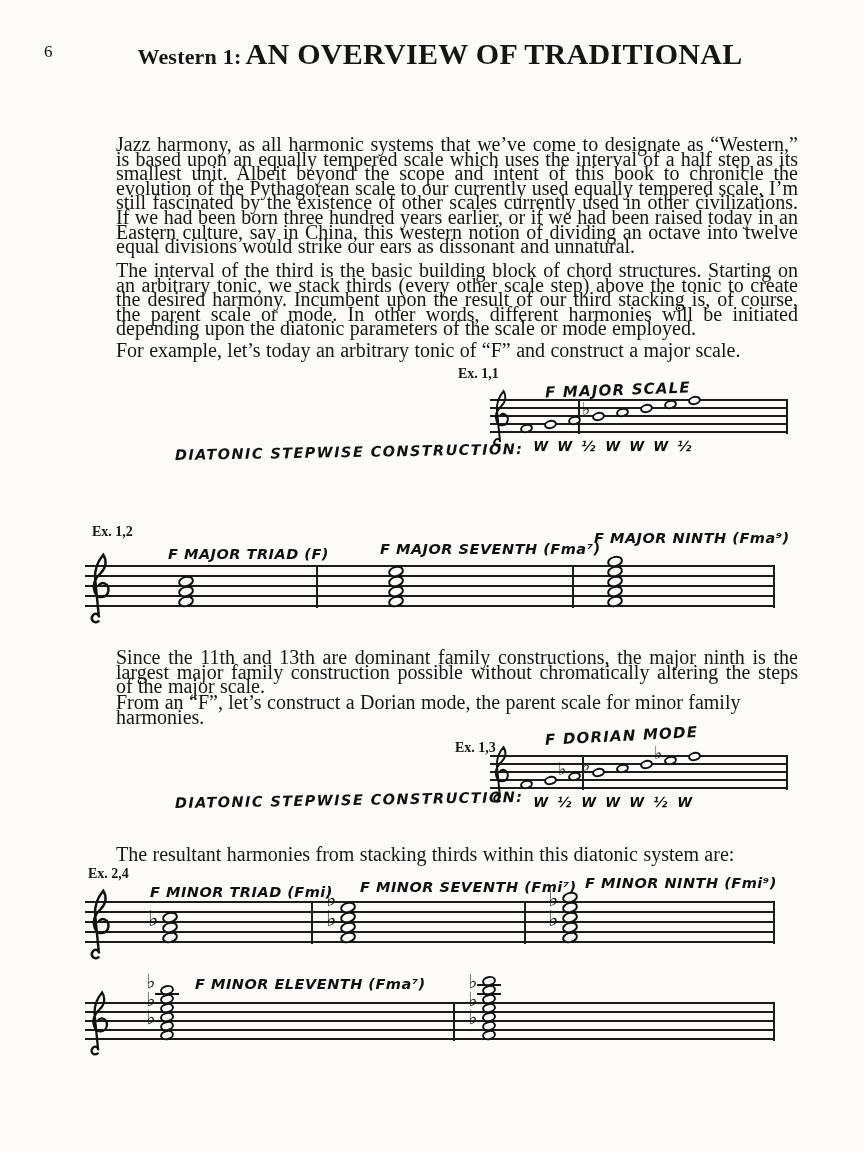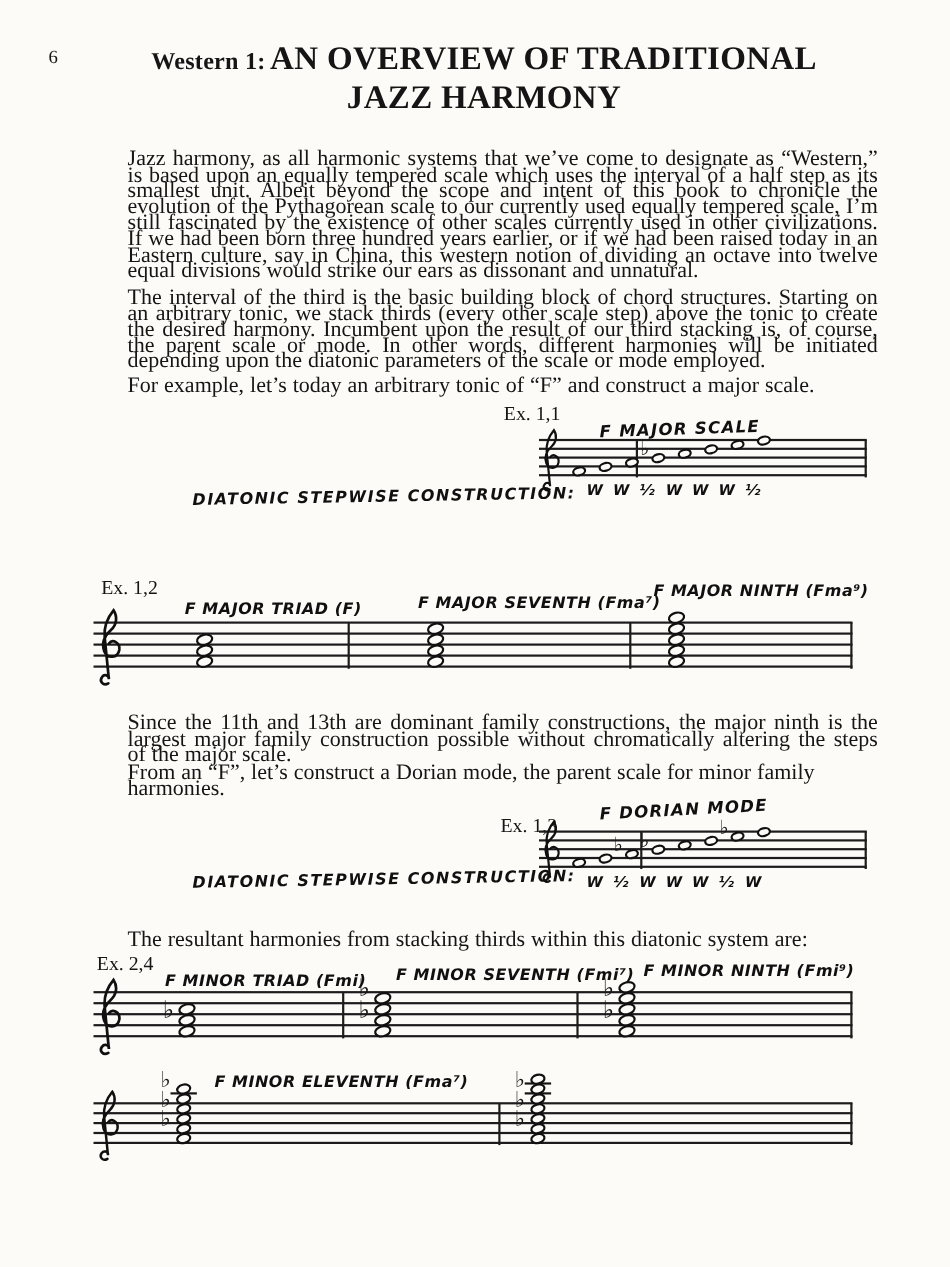--- a/index.html
+++ b/index.html
@@ -11,21 +11,21 @@
   .page-num{position:absolute;left:44px;top:42px;font-size:17px;}
   .title{position:absolute;left:90px;top:38px;width:700px;text-align:center;font-weight:bold;line-height:1.05;}
   .title .chap{font-size:22px;letter-spacing:0.2px;}
   .title .big{font-size:30px;letter-spacing:0.3px;}
   .title .t2{margin-top:3px;}
   p.body{
     position:absolute;left:100px;width:682px;margin:16px;
     font-size:20px;line-height:14.6px;text-align:justify;word-spacing:0.4px;
   }
   p.body.single{text-align:left;}
-  .exlabel{position:absolute;font-weight:normal;font-size:18px;white-space:nowrap;}
+  .exlabel{position:absolute;font-weight:bold;font-size:14px;white-space:nowrap;}
   .hw{font-family:"DejaVu Sans", sans-serif;font-weight:bold;font-style:italic;color:#101010;}
   .scale-title{position:absolute;font-size:15px;letter-spacing:1.2px;white-space:nowrap;}
   .construction{position:absolute;font-size:14.5px;letter-spacing:1.4px;white-space:nowrap;}
   .chord-label{position:absolute;font-size:14.5px;letter-spacing:0.5px;white-space:nowrap;}
   .staff{position:absolute;}
   .sline{position:absolute;left:0;right:0;height:1.5px;background:#1c1c1c;z-index:0;}
   .sbar{position:absolute;top:0;width:2px;background:#1c1c1c;z-index:1;}
   .nh{
     position:absolute;box-sizing:border-box;border:2.4px solid #101010;border-radius:50%;
     background:#fcfbf8;transform:rotate(-14deg);z-index:2;
@@ -38,21 +38,20 @@
 </style>
 </head>
 <body>
 
 <div class="page">
 
   <div class="page-num">6</div>
 
   <div class="title">
     <div class="t1"><span class="chap">Western 1:</span> <span class="big">AN OVERVIEW OF TRADITIONAL</span></div>
-    <div class="t2 big">JAZZ HARMONY</div>
   </div>
 
   <p class="body" style="top:121px">Jazz harmony, as all harmonic systems that we’ve come to designate as “Western,” is based upon an equally tempered scale which uses the interval of a half step as its smallest unit. Albeit beyond the scope and intent of this book to chronicle the evolution of the Pythagorean scale to our currently used equally tempered scale, I’m still fascinated by the existence of other scales currently used in other civilizations. If we had been born three hundred years earlier, or if we had been raised today in an Eastern culture, say in China, this western notion of dividing an octave into twelve equal divisions would strike our ears as dissonant and unnatural.</p>
   <p class="body" style="top:247px">The interval of the third is the basic building block of chord structures. Starting on an arbitrary tonic, we stack thirds (every other scale step) above the tonic to create the desired harmony. Incumbent upon the result of our third stacking is, of course, the parent scale or mode. In other words, different harmonies will be initiated depending upon the diatonic parameters of the scale or mode employed.</p>
   <p class="body single" style="top:327px">For example, let’s today an arbitrary tonic of “F” and construct a major scale.</p>
 
   <div class="exlabel" style="left:458px;top:366px">Ex. 1,1</div>
   <div class="hw scale-title" style="left:545px;top:381px;transform:rotate(-2deg)">F MAJOR SCALE</div>
   <div class="staff" style="left:490px;top:400px;width:298px;height:33px">
     <svg class="clef" viewBox="0 0 24 78" style="left:2px;top:-12px;height:60px">

